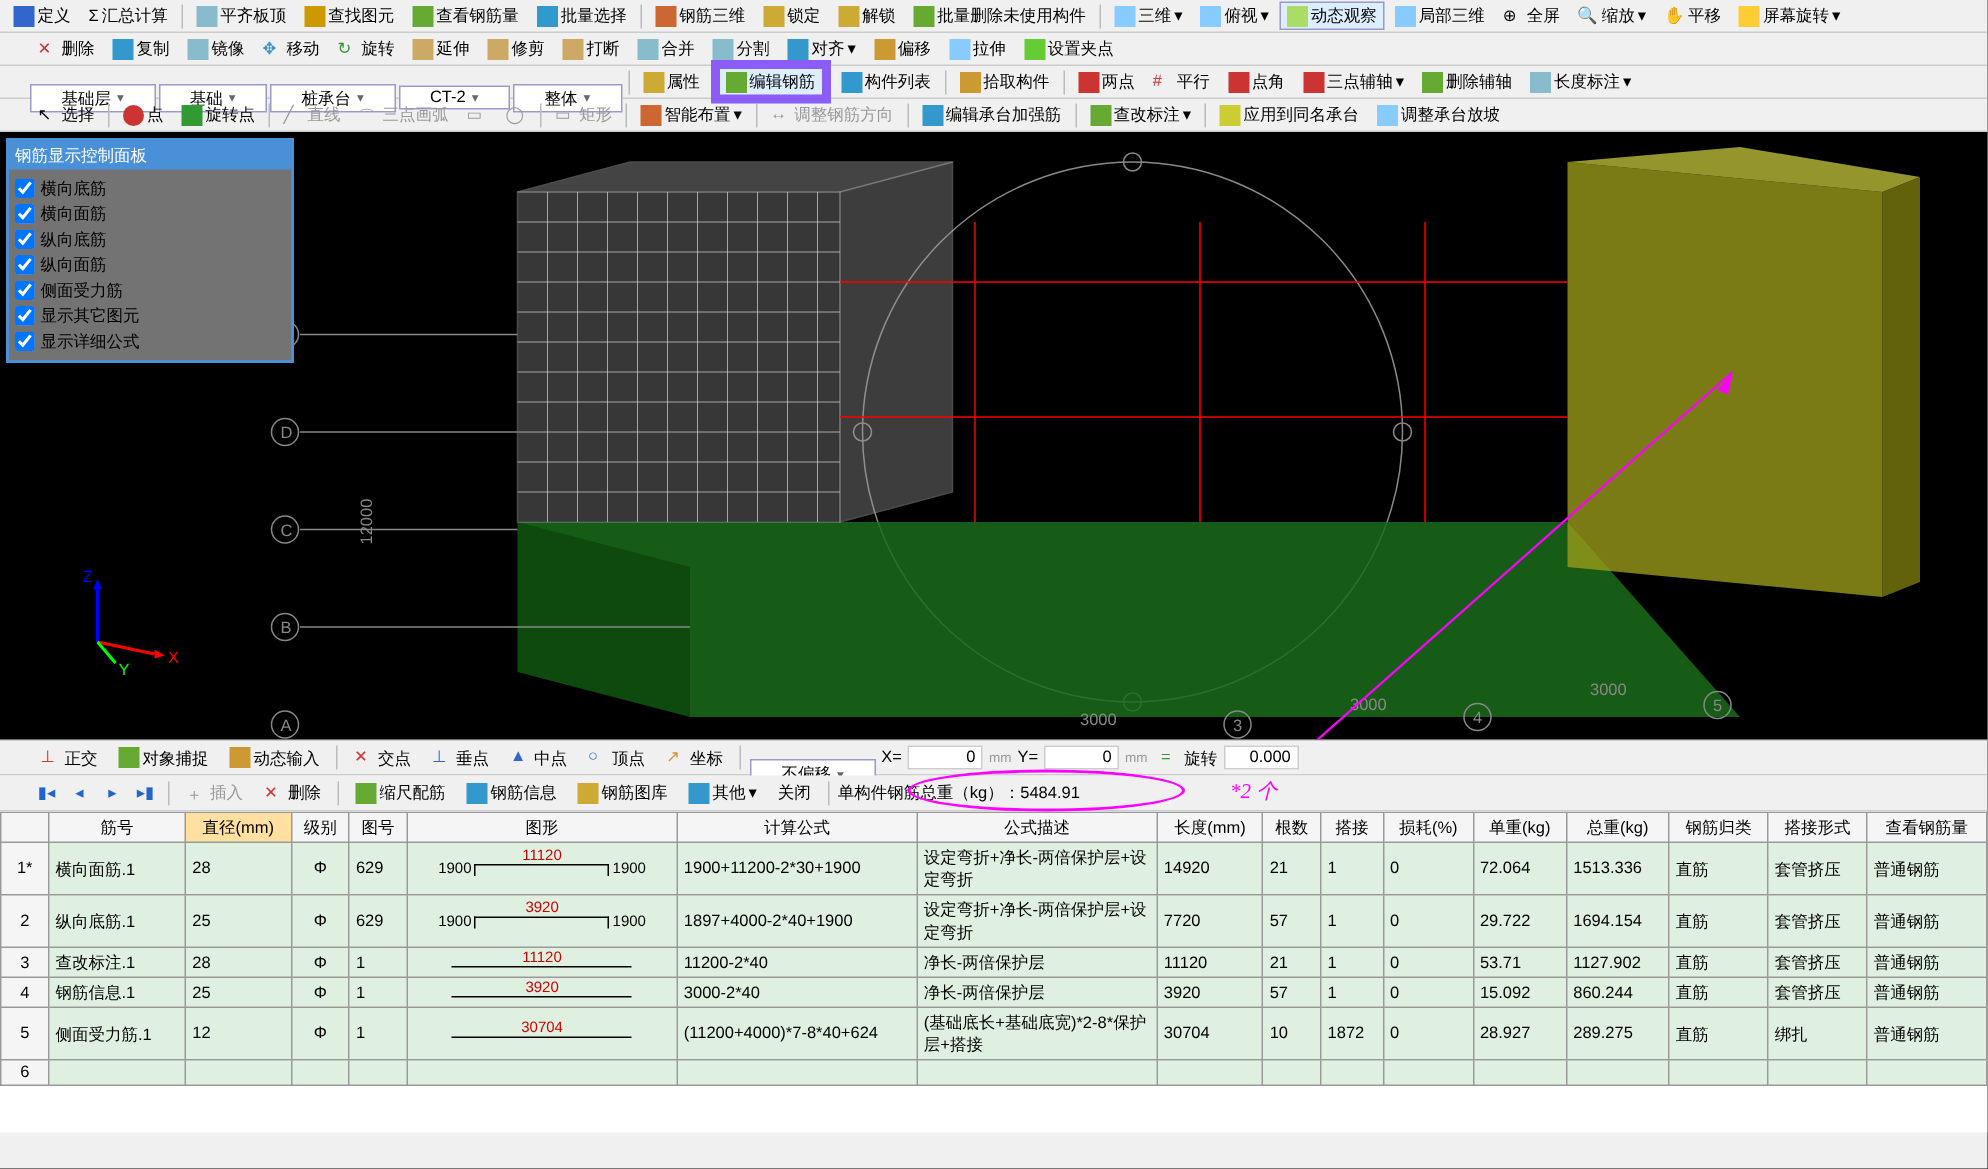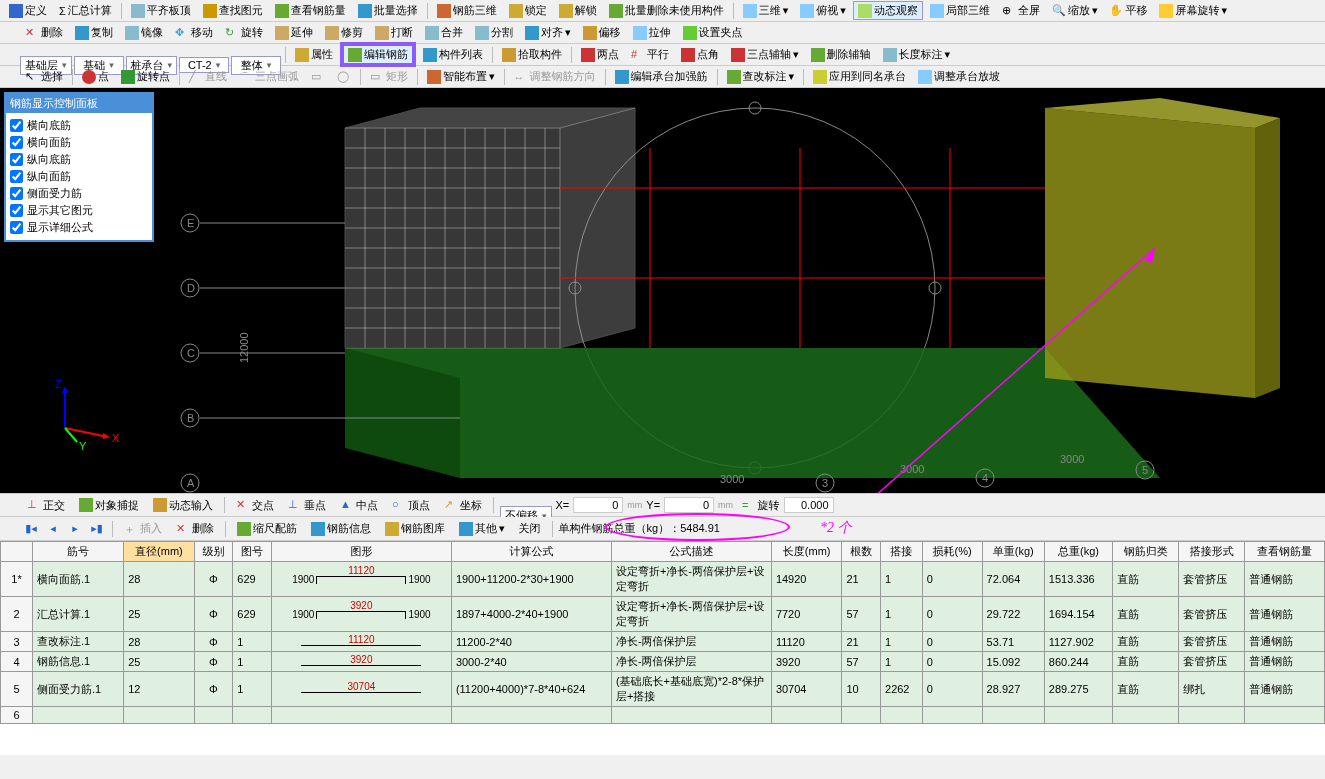--- a/index.html
+++ b/index.html
@@ -2,24 +2,24 @@
 <html><head>
 <meta charset="utf-8">
 <style>
 * { margin: 0; padding: 0; box-sizing: border-box; }
 body { font-family: "Microsoft YaHei", SimSun, sans-serif; font-size: 11px; background: #f0f0f0; width: 1325px; height: 779px; overflow: hidden; }
 .toolbar { background: #f0f0f0; border-bottom: 1px solid #ccc; padding: 2px 4px; display: flex; align-items: center; gap: 2px; flex-wrap: nowrap; white-space: nowrap; height: 22px; }
 .toolbar.row2 { height: 22px; }
 .tbtn { display: inline-flex; align-items: center; gap: 2px; padding: 1px 4px; cursor: pointer; border: 1px solid transparent; }
 .tbtn .ic { width: 14px; height: 14px; display: inline-block; }
 .sep { width: 1px; height: 16px; background: #bbb; margin: 0 2px; display: inline-block; }
-.combo { border: 1px solid #99c; background: white; padding: 1px 4px; min-width: 50px; display: inline-flex; align-items: center; justify-content: center; gap: 4px; margin-top: 21px; }
+.combo { border: 1px solid #99c; background: white; padding: 1px 20px; min-width: 50px; display: inline-flex; align-items: center; justify-content: center; gap: 4px; margin-top: 21px; }
 .combo .dd { color: #666; font-size: 9px; }
 .viewport { position: relative; background: #000; width: 100%; height: 405px; }
-.float-panel { position: absolute; top: 4px; left: 4px; width: 150px; background: #ffffff; border: 2px solid #4a90d9; }
+.float-panel { position: absolute; top: 4px; left: 4px; width: 192px; background: #737373; border: 2px solid #4a90d9; }
 .float-panel .hdr { background: #4a90d9; color: white; padding: 2px 4px; font-size: 11px; }
 .float-panel .body { padding: 4px; }
 .chk { display: flex; align-items: center; gap: 4px; padding: 1px 0; font-size: 11px; }
 .chk input { margin: 0; }
 .table-wrap { overflow: auto; background: white; }
 table { border-collapse: collapse; width: 100%; font-size: 11px; }
 th { background: #f5f5f5; border: 1px solid #999; padding: 2px 4px; text-align: center; font-weight: normal; }
 th.hl { background: #ffe0a0; }
 td { border: 1px solid #999; padding: 2px 4px; background: #e0f0e0; text-align: left; }
 td.rowhdr { background: #f5f5f5; text-align: center; width: 32px; }
@@ -198,21 +198,21 @@
     </span>
   <span class="combo">
       <span>整体</span>
       <span class="dd">▾</span>
     </span>
   <span class="sep"></span>
   <span class="tbtn">
       <span class="ic" style="background:#ca3"></span>
       <span>属性</span>
     </span>
-  <span class="tbtn" style="border:4px solid #8b5cf6;background:#def">
+  <span class="tbtn" style="border:6px solid #8b5cf6;background:#def">
       <span class="ic" style="background:#6a3"></span>
       <span>编辑钢筋</span>
     </span>
   <span class="tbtn">
       <span class="ic" style="background:#39c"></span>
       <span>构件列表</span>
     </span>
   <span class="sep"></span>
   <span class="tbtn">
       <span class="ic" style="background:#c93"></span>
@@ -585,21 +585,21 @@
           <td>1</td>
           <td>0</td>
           <td>72.064</td>
           <td>1513.336</td>
           <td>直筋</td>
           <td>套管挤压</td>
           <td>普通钢筋</td>
         </tr>
         <tr>
           <td class="rowhdr">2</td>
-          <td>汇总计算.1</td>
+          <td>纵向底筋.1</td>
           <td>25</td>
           <td style="text-align:center">Φ</td>
           <td>629</td>
           <td><div class="graphic-shape">
               <span style="font-size:10px">1900</span>
               <span style="border-left:1px solid #000;border-top:1px solid #000;border-right:1px solid #000;display:inline-block;height:8px;width:90px;margin:0 2px;position:relative">
                 <span class="rednum" style="position:absolute;top:-12px;left:0;right:0;text-align:center;font-size:10px">3920</span>
               </span>
               <span style="font-size:10px">1900</span>
             </div></td>
@@ -669,21 +669,21 @@
           <td>1</td>
           <td><div class="graphic-shape">
               <span style="border-top:1px solid #000;display:inline-block;width:120px;position:relative">
                 <span class="rednum" style="position:absolute;top:-12px;left:0;right:0;text-align:center;font-size:10px">30704</span>
               </span>
             </div></td>
           <td>(11200+4000)*7-8*40+624</td>
           <td>(基础底长+基础底宽)*2-8*保护层+搭接</td>
           <td>30704</td>
           <td>10</td>
-          <td>2262</td>
+          <td>1872</td>
           <td>0</td>
           <td>28.927</td>
           <td>289.275</td>
           <td>直筋</td>
           <td>绑扎</td>
           <td>普通钢筋</td>
         </tr>
         <tr>
           <td class="rowhdr">6</td>
           <td></td>

